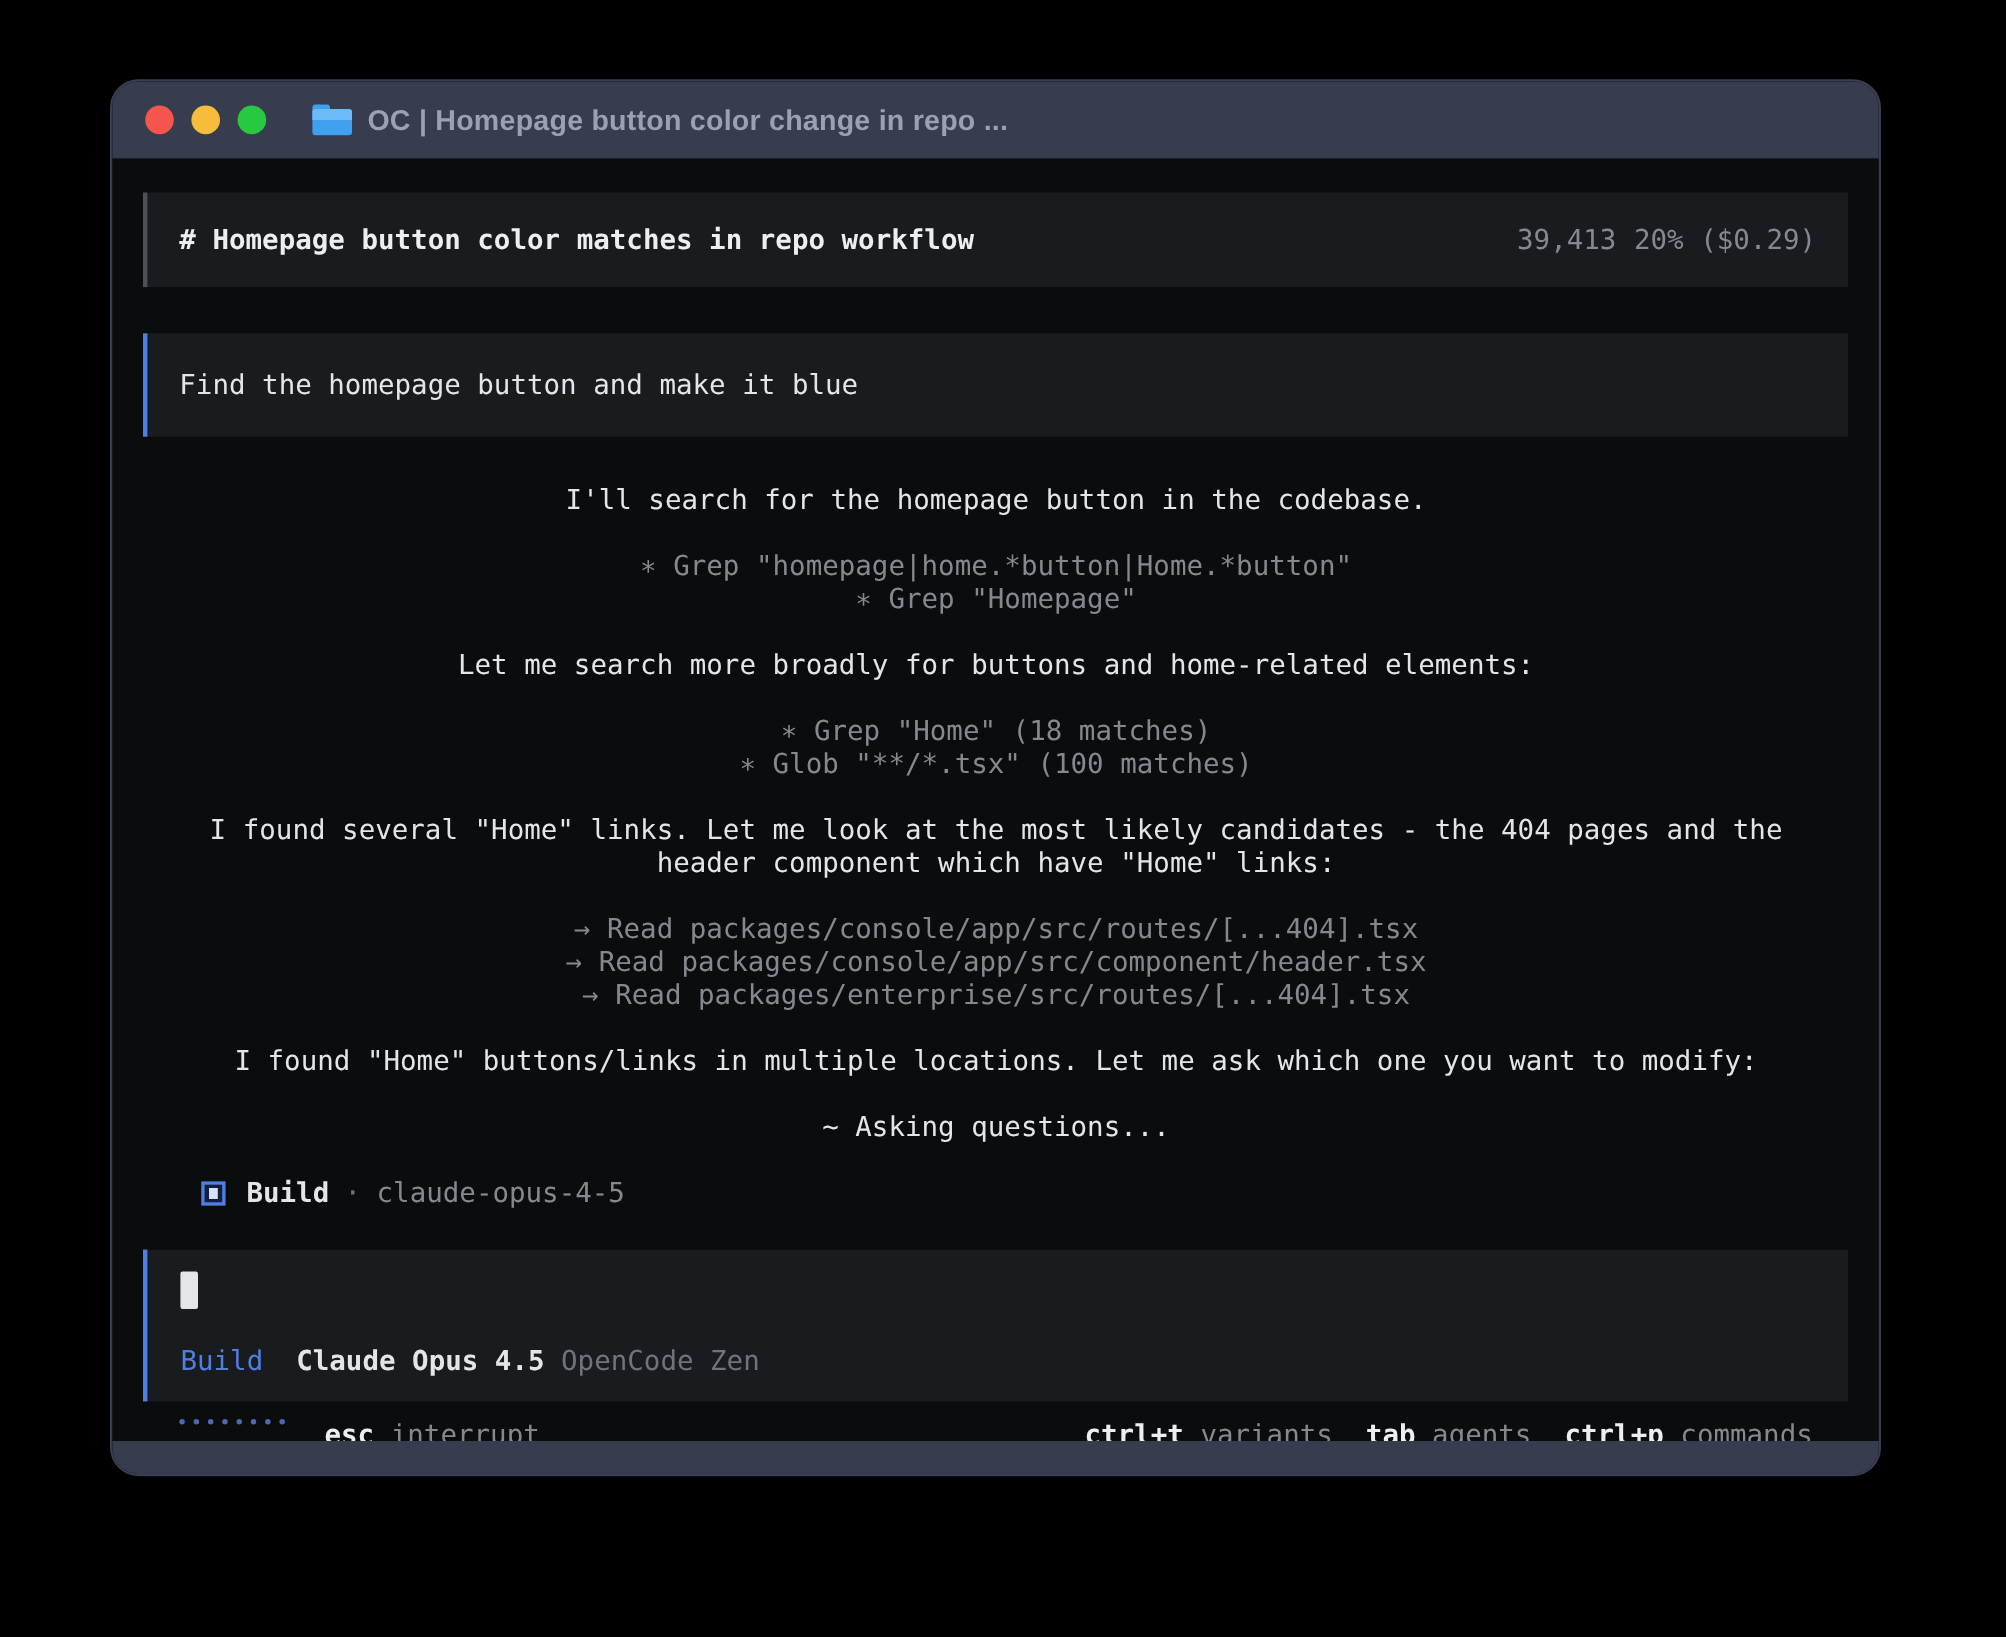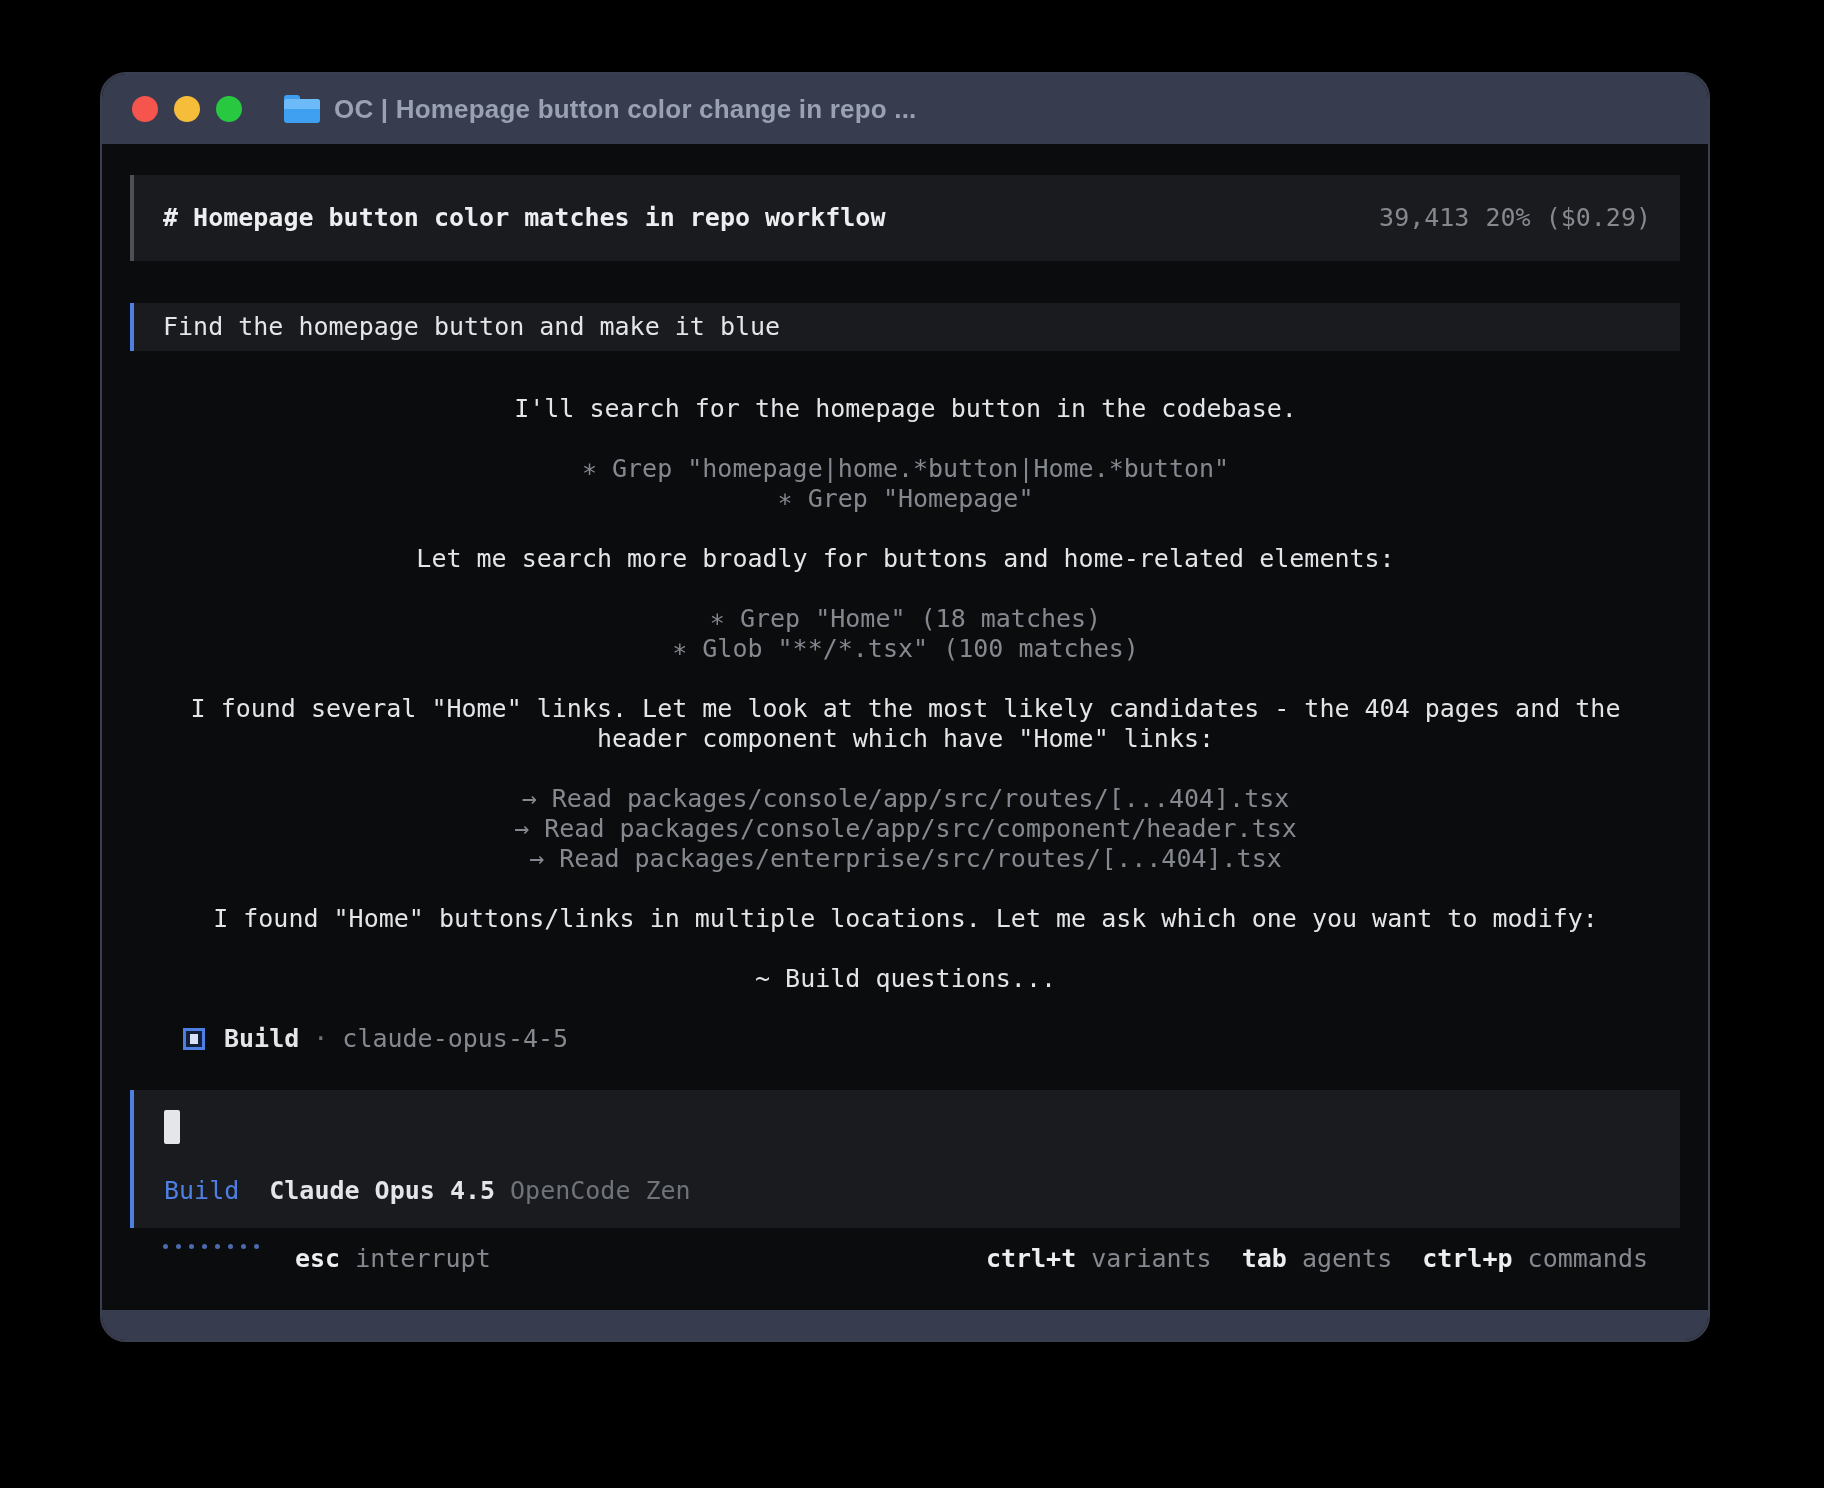--- a/index.html
+++ b/index.html
@@ -39,21 +39,21 @@
   .box{ background:var(--box_bg); }
   .headerbox{
     border-left:4px solid var(--border_gray);
     padding:28px 29px; display:flex; justify-content:space-between; align-items:center;
   }
   .headerbox .htitle{ color:var(--text_bright); font-weight:bold; white-space:pre; }
   .hstats{ display:flex; gap:16px; color:var(--text_gray); white-space:pre; }
 
   .userbox{
     margin-top:42px; border-left:4px solid var(--accent_blue);
-    padding:9px 29px; color:var(--text_white); white-space:pre;
+    padding:32px 29px; color:var(--text_white); white-space:pre;
   }
 
   .transcript{ margin:43px 32px 0 33px;text-align:center; }
   .block{ margin-bottom:30px; }
   .block.text{ color:var(--text_white); }
   .tool-row{ color:var(--text_gray); white-space:pre; }
 
   .agent-line{
     margin:0 32px 0 33px; height:30px; display:flex; align-items:center; padding-left:20px;
   }
@@ -135,21 +135,21 @@
           <div class="tool-row">∗ Grep "Home" (18 matches)</div>
           <div class="tool-row">∗ Glob "**/*.tsx" (100 matches)</div>
         </div>
         <div class="block text">I found several "Home" links. Let me look at the most likely candidates - the 404 pages and the header component which have "Home" links:</div>
         <div class="block tools">
           <div class="tool-row">→ Read packages/console/app/src/routes/[...404].tsx</div>
           <div class="tool-row">→ Read packages/console/app/src/component/header.tsx</div>
           <div class="tool-row">→ Read packages/enterprise/src/routes/[...404].tsx</div>
         </div>
         <div class="block text">I found "Home" buttons/links in multiple locations. Let me ask which one you want to modify:</div>
-        <div class="block text">~ Build questions...</div>
+        <div class="block text">~ Asking questions...</div>
       </div>
 
     <div class="agent-line">
       <span class="agent-icon">
           <span class="inner"></span>
         </span>
       <span class="agent-label">Build</span>
       <span class="agent-sep">·</span>
       <span class="agent-model">claude-opus-4-5</span>
     </div>

